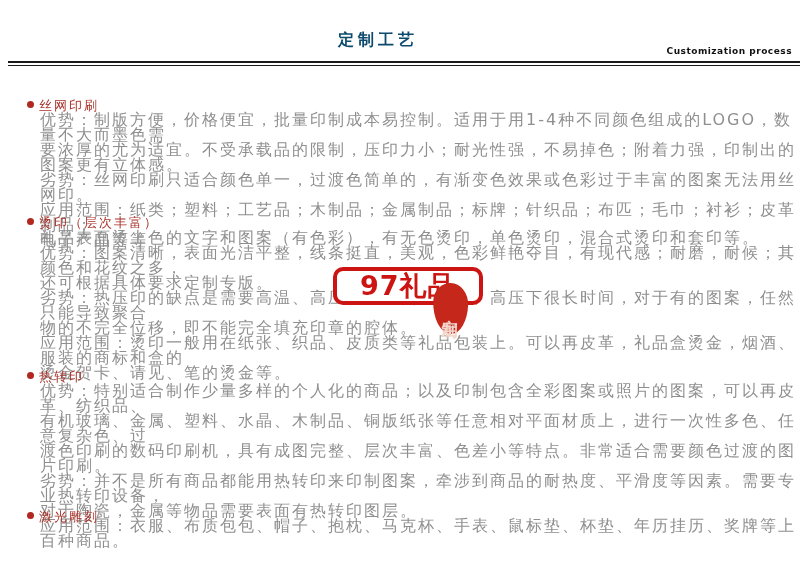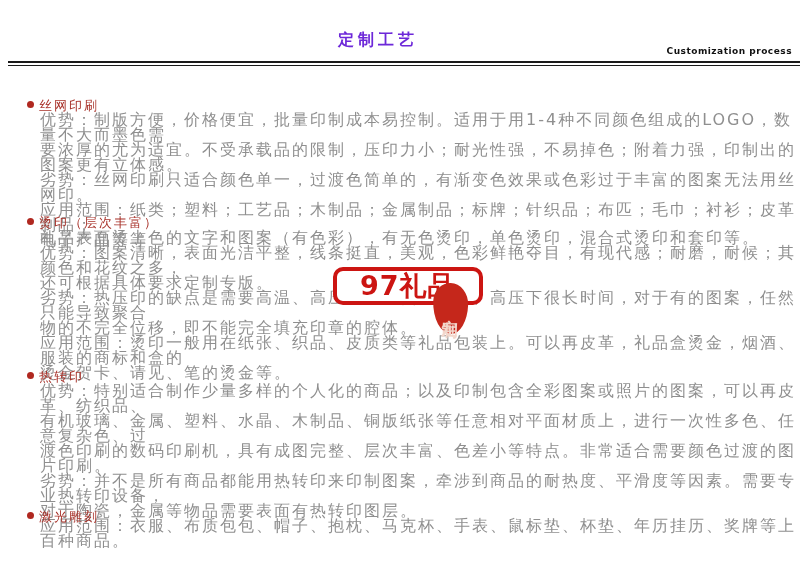--- a/index.html
+++ b/index.html
@@ -1,21 +1,21 @@
 <!DOCTYPE html>
 <html><head>
 <meta charset="utf-8">
 <style>
   html,body{margin:0;padding:0;background:#fff;}
   #page{position:relative;width:800px;height:588px;background:#ffffff;overflow:hidden;
         font-family:"DejaVu Sans","Liberation Sans",sans-serif;}
 
   
   .doc-title{position:absolute;top:30px;left:0;width:756px;text-align:center;
-             font-size:16px;font-weight:bold;color:#6d28d9;letter-spacing:4px;}
+             font-size:16px;font-weight:bold;color:#0c4a6e;letter-spacing:4px;}
   .doc-subtitle{position:absolute;top:46px;right:8px;font-size:9px;font-weight:bold;
                 color:#111;letter-spacing:0.5px;}
   .rule-thick{position:absolute;top:61px;left:8px;right:0;height:2px;background:#1a1a1a;}
   .rule-thin{position:absolute;top:65px;left:8px;right:0;height:1px;background:#1a1a1a;}
 
   
   .section-header{position:absolute;left:27px;height:14px;white-space:nowrap;}
   .bullet{display:inline-block;width:7px;height:7px;border-radius:50%;background:#b02820;
           vertical-align:middle;margin-right:5px;margin-top:-2px;}
   .section-title{display:inline-block;vertical-align:middle;font-size:13px;color:#a8322a;

